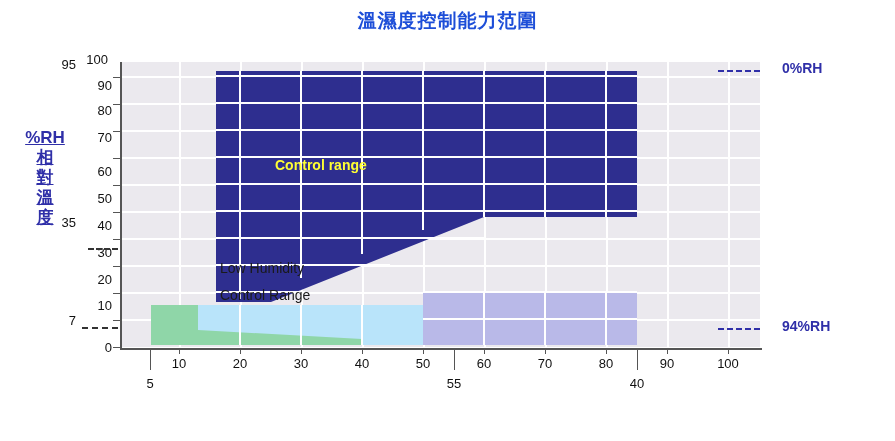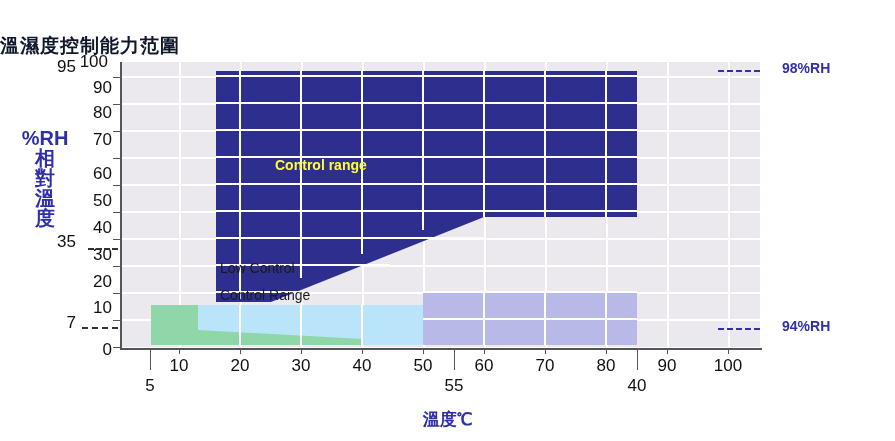--- a/index.html
+++ b/index.html
@@ -9,26 +9,25 @@
     font-family:"Liberation Sans", sans-serif;
     position:relative;
     overflow:hidden;
   }
   .chart-root{position:absolute;left:0;top:0;width:895px;height:441px;}
 
   
   .title{
     position:absolute;
     width:895px;
-    text-align:left;
-    color:#0f172a;
+    text-align:center;
+    color:#1d4ed8;
     font-size:19px;
     font-weight:bold;
     letter-spacing:1px;
-    margin-top:25px;
   }
   .title.t1{top:8px;}
   .title.t2{top:40px;}
 
   
   .plot{
     position:absolute;
     left:120px;top:62px;
     width:640px;height:285px;
     background:#ebe9ee;
@@ -55,21 +54,21 @@
   .y-axis{left:120px;top:62px;width:2px;height:288px;}
   .x-axis{left:120px;top:348px;width:642px;height:2px;}
 
   .tick{position:absolute;background:#555;}
   .tick-y{left:113px;width:7px;height:1px;}
   .tick-x{top:348px;width:1px;height:6px;}
 
   
   .lbl{
     position:absolute;
-    font-size:17px;
+    font-size:13px;
     color:#111;
     white-space:nowrap;
   }
   .lbl.y-inner{text-align:right;width:30px;}
   .lbl.y-outer{text-align:right;width:28px;color:#111;}
   .lbl.x-inner{text-align:center;width:30px;}
   .lbl.x-outer{text-align:center;width:30px;}
 
   
   .ylabel{
@@ -77,21 +76,22 @@
     left:18px;top:128px;
     width:54px;
     color:#2f2fa8;
     font-size:17px;
     font-weight:bold;
     text-align:center;
     line-height:20px;
   }
   .ylabel .vert{
     display:block;
-    font-size:20px;
+    font-size:17px;
+    text-decoration:underline;
   }
   .xlabel{
     position:absolute;
     left:0;top:408px;
     width:895px;
     text-align:center;
     color:#2f2fa8;
     font-size:17px;
     font-weight:bold;
   }
@@ -186,21 +186,21 @@
         <line x1="364" y1="230" x2="364" y2="283"></line>
         <line x1="425" y1="230" x2="425" y2="283"></line>
         <line x1="486" y1="230" x2="486" y2="283"></line>
         <line x1="303" y1="230" x2="517" y2="230"></line>
         <line x1="303" y1="257" x2="517" y2="257"></line>
       </g>
     </svg>
 
     <div class="region-label" style="left:155px;top:95px">Control range</div>
 
-    <div class="region-label dark" style="left:100px;top:198px">Low Control</div>
+    <div class="region-label dark" style="left:100px;top:198px">Low Humidity</div>
     <div class="region-label dark" style="left:100px;top:225px">Control Range</div>
   </div>
 
   <div class="axis-line y-axis"></div>
   <div class="axis-line x-axis"></div>
 
   <div class="tick tick-y" style="top:347px"></div>
   <div class="tick tick-y" style="top:320px"></div>
   <div class="tick tick-y" style="top:293px"></div>
   <div class="tick tick-y" style="top:266px"></div>
@@ -218,21 +218,21 @@
   <div class="lbl y-inner" style="left:82px;top:245px">30</div>
   <div class="lbl y-inner" style="left:82px;top:218px">40</div>
   <div class="lbl y-inner" style="left:82px;top:191px">50</div>
   <div class="lbl y-inner" style="left:82px;top:164px">60</div>
   <div class="lbl y-inner" style="left:82px;top:130px">70</div>
   <div class="lbl y-inner" style="left:82px;top:103px">80</div>
   <div class="lbl y-inner" style="left:82px;top:78px">90</div>
   <div class="lbl y-inner" style="left:78px;top:52px">100</div>
 
   <div class="lbl y-outer" style="left:48px;top:313px">7</div>
-  <div class="lbl y-outer" style="left:48px;top:232px">35</div>
+  <div class="lbl y-outer" style="left:48px;top:215px">35</div>
   <div class="lbl y-outer" style="left:48px;top:57px">95</div>
 
   <div class="dash-dark" style="left:82px;top:327px;width:36px"></div>
   <div class="dash-dark" style="left:88px;top:248px;width:30px"></div>
 
   <div class="tick tick-x" style="left:179px"></div>
   <div class="tick tick-x" style="left:240px"></div>
   <div class="tick tick-x" style="left:301px"></div>
   <div class="tick tick-x" style="left:362px"></div>
   <div class="tick tick-x" style="left:423px"></div>
@@ -255,28 +255,27 @@
   <div class="lbl x-inner" style="left:530px;top:356px">70</div>
   <div class="lbl x-inner" style="left:591px;top:356px">80</div>
   <div class="lbl x-inner" style="left:652px;top:356px">90</div>
   <div class="lbl x-inner" style="left:713px;top:356px">100</div>
 
   <div class="lbl x-outer" style="left:135px;top:376px">5</div>
   <div class="lbl x-outer" style="left:439px;top:376px">55</div>
   <div class="lbl x-outer" style="left:622px;top:376px">40</div>
 
   <div class="dash" style="left:718px;top:70px;width:42px"></div>
-  <div class="rh-label" style="left:782px;top:60px">98%RH</div>
+  <div class="rh-label" style="left:782px;top:60px">0%RH</div>
 
   <div class="dash" style="left:718px;top:328px;width:42px"></div>
   <div class="rh-label" style="left:782px;top:318px">94%RH</div>
 
   <div class="ylabel">
     <span class="vert">%RH</span>
     <span class="vert">相</span>
     <span class="vert">對</span>
     <span class="vert">溫</span>
     <span class="vert">度</span>
   </div>
 
-  <div class="xlabel">溫度℃</div>
 
 </div>
 
 </body></html>

